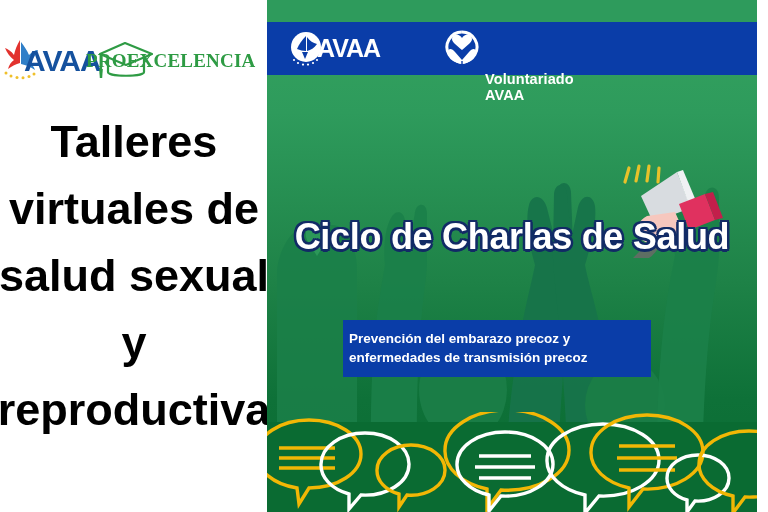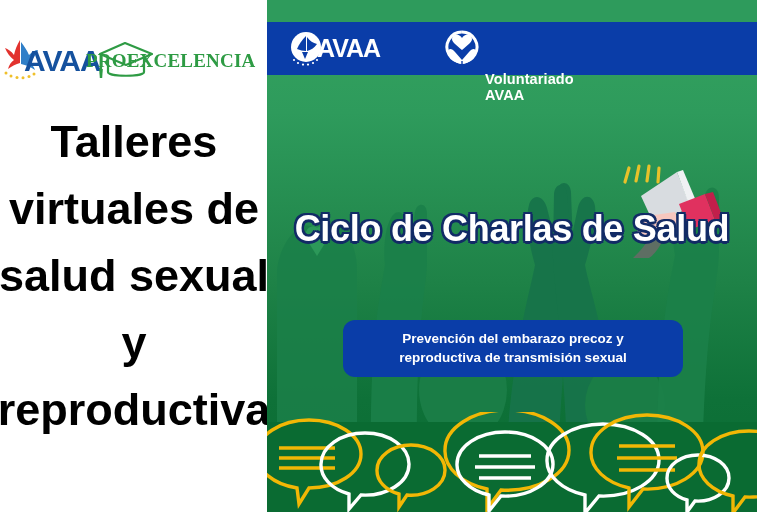--- a/index.html
+++ b/index.html
@@ -49,26 +49,26 @@
   .hands-layer{position:absolute;left:0;top:60px;width:100%;height:380px;z-index:2;}
   .mega{position:absolute;right:18px;top:150px;width:120px;height:110px;z-index:4;}
 
   .title{
     position:absolute;left:0;top:205px;width:100%;z-index:5;text-align:center;
     color:#ffffff;font-weight:bold;font-size:36px;line-height:47px;letter-spacing:-0.3px;
     text-shadow:
       -2px -2px 0 #122B66, 2px -2px 0 #122B66, -2px 2px 0 #122B66, 2px 2px 0 #122B66,
       0 -2.5px 0 #122B66, 0 2.5px 0 #122B66, -2.5px 0 0 #122B66, 2.5px 0 0 #122B66;
   }
-  .title div{white-space:nowrap;}
+  .title div{white-space:nowrap;margin-top:8px;}
 
   .subbox{
-    position:absolute;left:76px;top:320px;width:340px;z-index:5;background:#0A3DA8;
-    padding:9px 6px 10px 6px;box-sizing:border-box;text-align:center;
-    color:#fff;font-size:13.5px;font-weight:bold;line-height:19px;border-radius:12px;
+    position:absolute;left:76px;top:320px;width:308px;z-index:5;background:#0A3DA8;
+    padding:9px 6px 10px 6px;box-sizing:border-box;text-align:left;
+    color:#fff;font-size:13.5px;font-weight:bold;line-height:19px;
   }
   .subbox div{white-space:nowrap;}
 
   .bubbles{position:absolute;left:0;bottom:0;width:100%;height:100px;z-index:5;}
 </style>
 </head>
 <body>
 
 <div class="screen">
 
@@ -181,21 +181,21 @@
       <path d="M28 66 C20 70, 16 78, 20 86 C24 94, 36 96, 46 90 L64 80 L56 62 Z" fill="#F6C7BE"></path>
       <path d="M44 90 C40 98, 36 104, 30 108 L14 108 C22 100, 28 94, 30 86 Z" fill="#5E6E63"></path>
     </svg>
 
     <div class="title">
       <div>Ciclo de Charlas de Salud</div>
     </div>
 
     <div class="subbox">
       <div>Prevención del embarazo precoz y</div>
-      <div>reproductiva de transmisión sexual</div>
+      <div>enfermedades de transmisión precoz</div>
     </div>
 
     <div class="bottom-band"></div>
 
     <svg class="bubbles" viewBox="0 0 490 100" preserveAspectRatio="none">
       <g fill="none" stroke-width="3.4">
 
         <g stroke="#F2B705">
           <path d="M-10 42 a52 34 0 1 1 104 0 a52 34 0 0 1 -52 34 l-10 16 l-2 -16 a52 34 0 0 1 -40 -34 Z"></path>
           <line x1="12" y1="36" x2="68" y2="36"></line>

